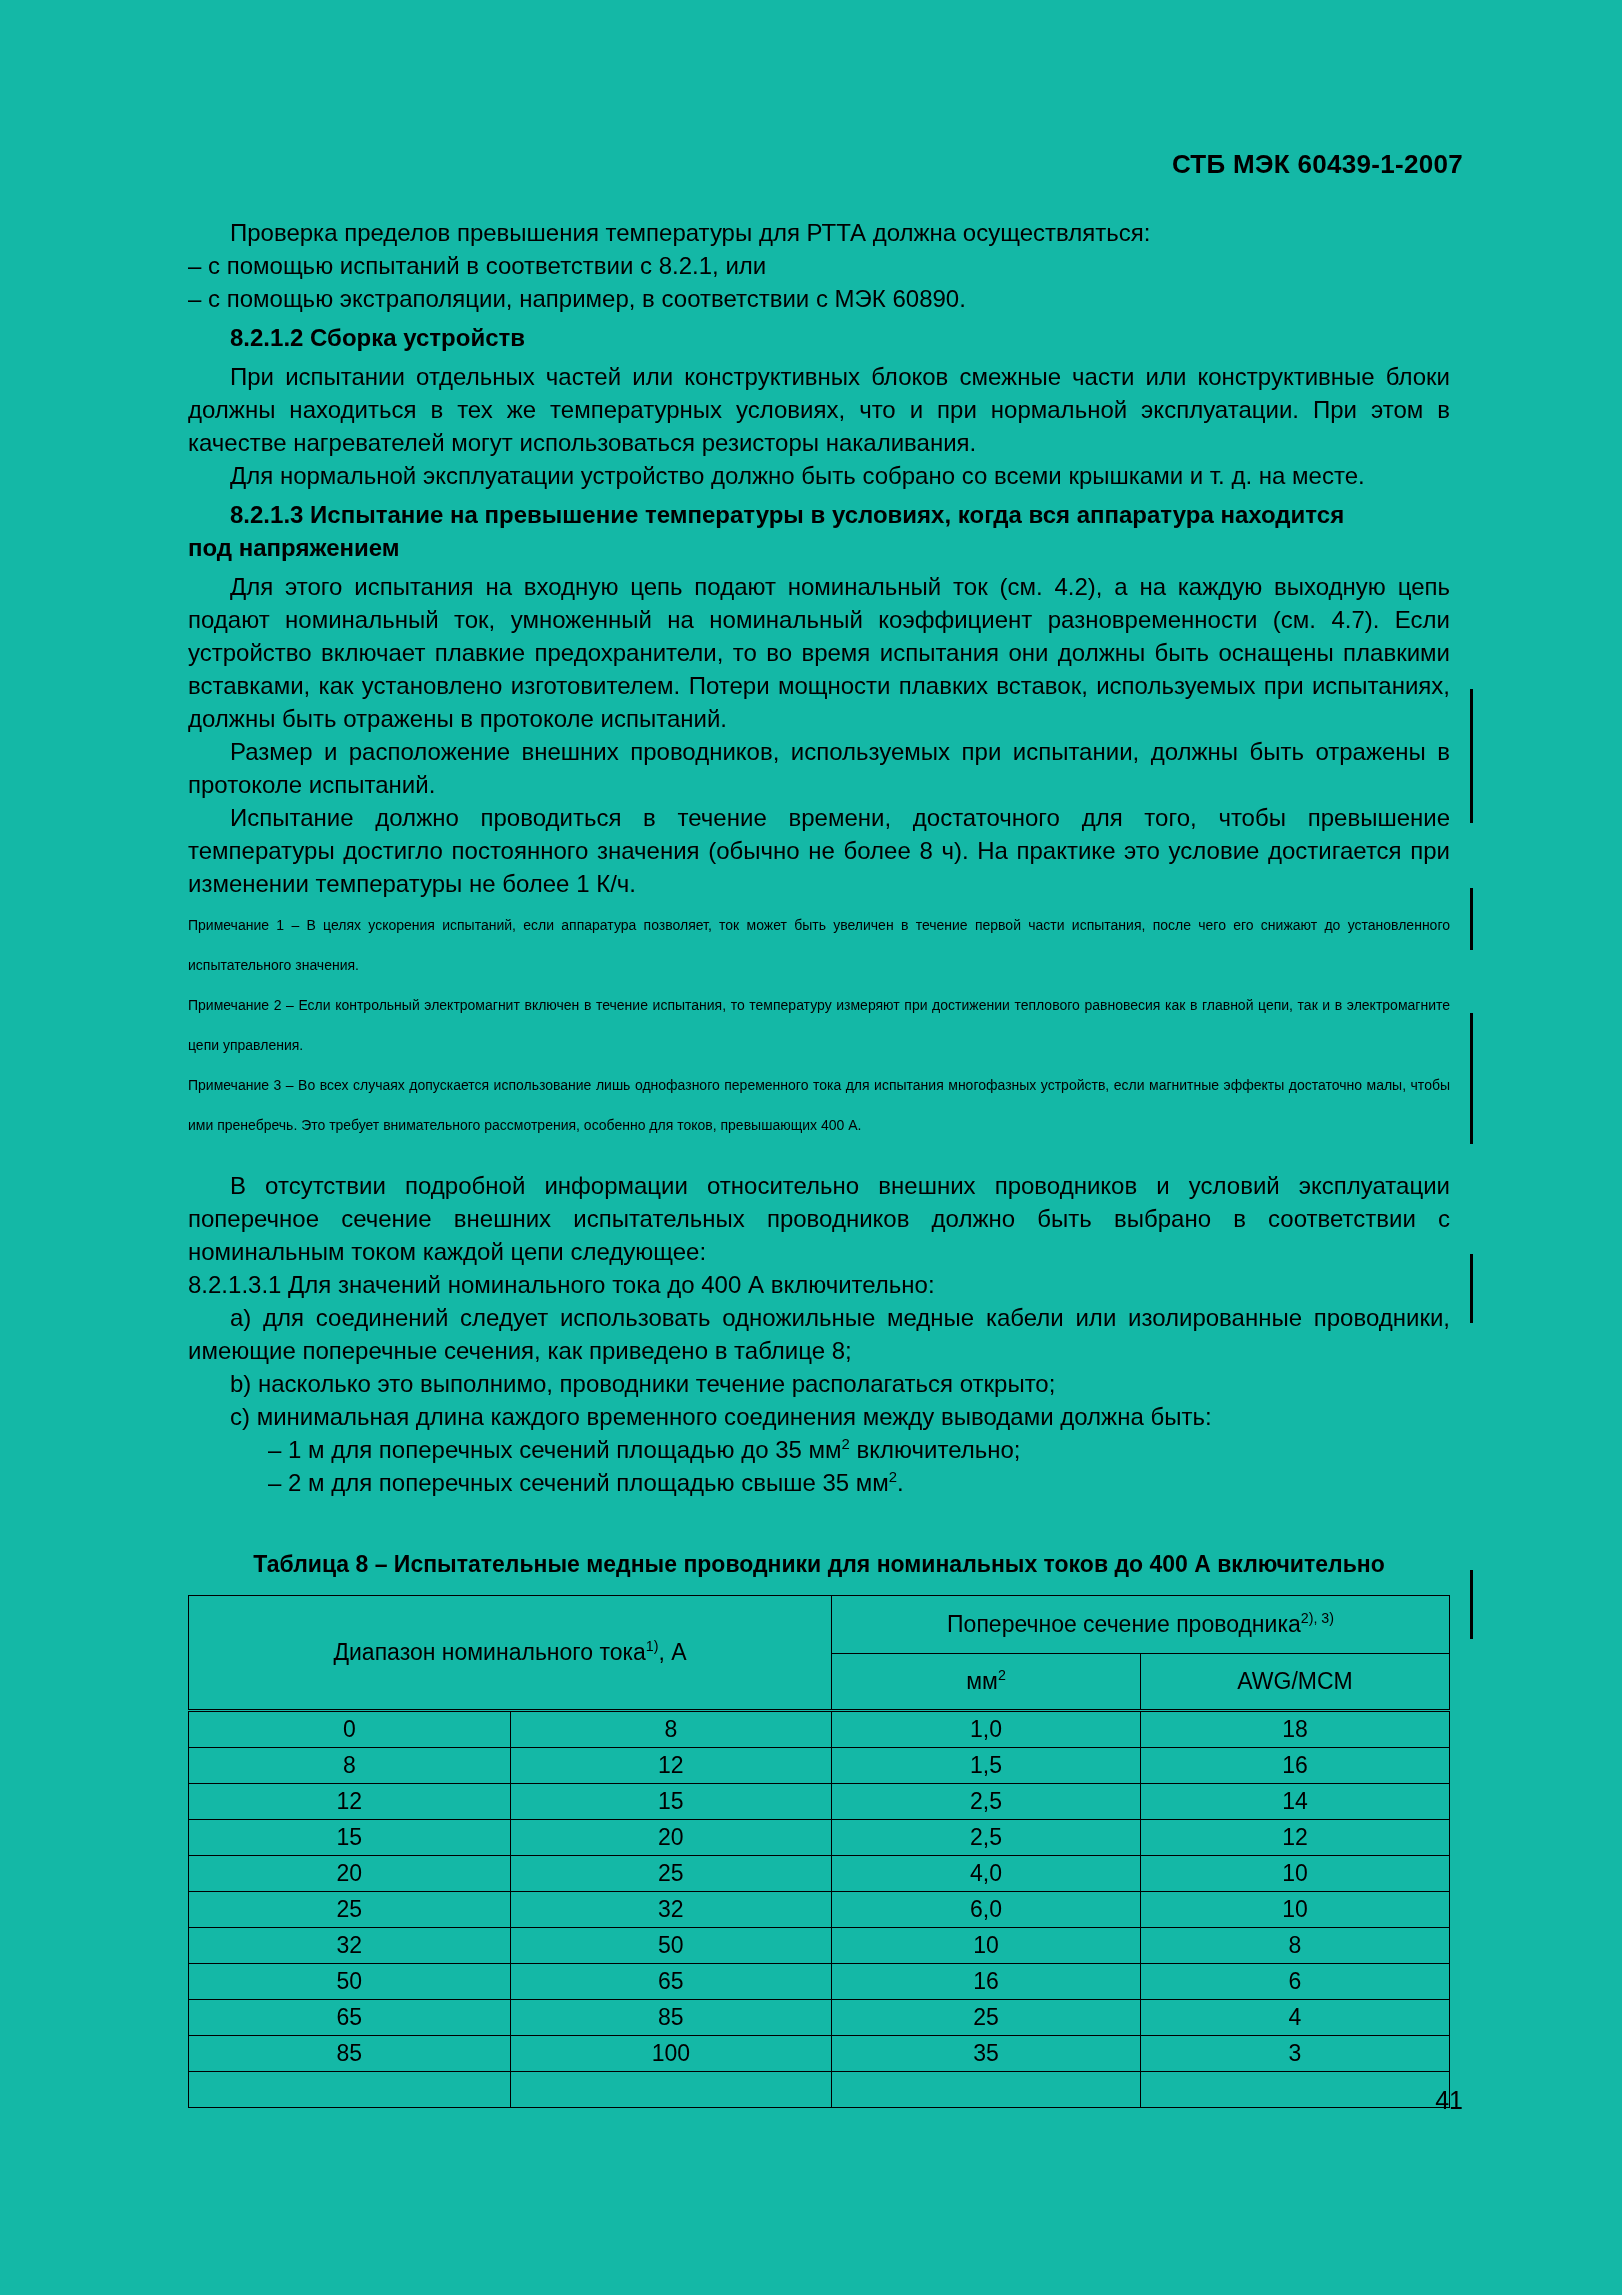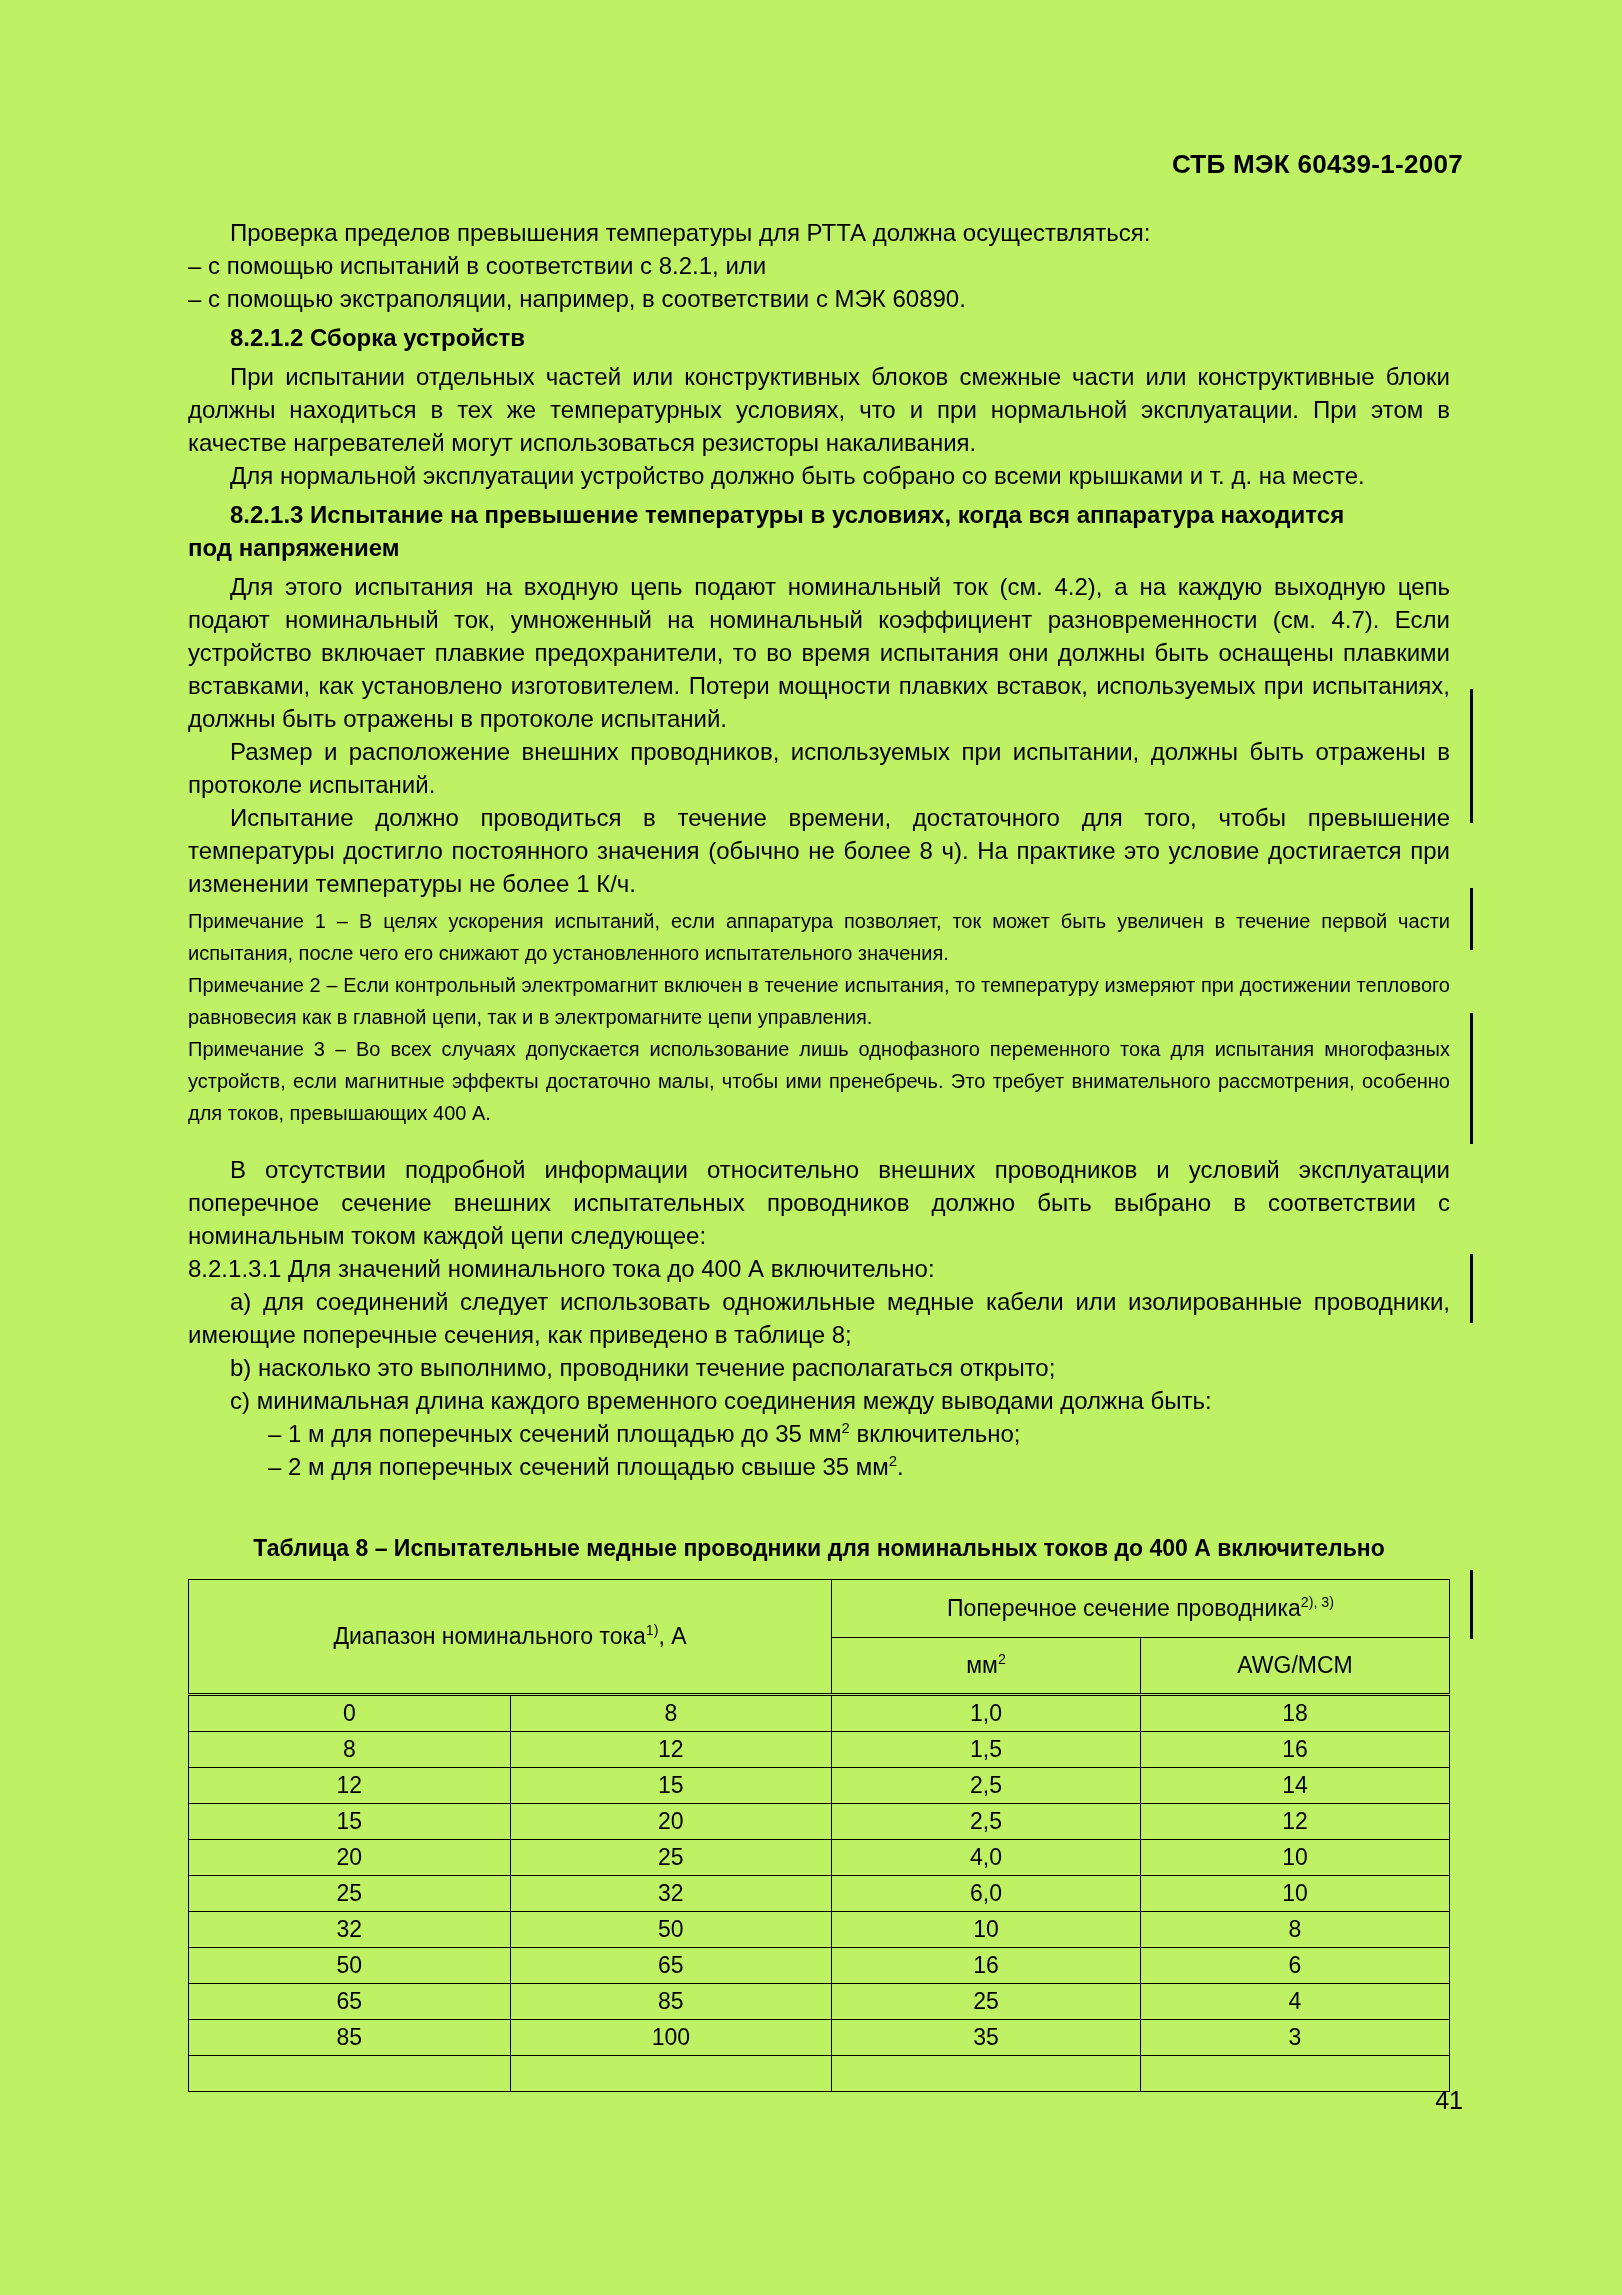--- a/index.html
+++ b/index.html
@@ -4,21 +4,21 @@
 <style>
   html, body {
     margin: 0;
     padding: 0;
     background: #ffffff;
   }
   .page {
     position: relative;
     width: 1622px;
     height: 2295px;
-    background: #bef264;
+    background: #14b8a6;
     font-family: "Liberation Sans", sans-serif;
     color: #000000;
     box-sizing: border-box;
     overflow: hidden;
   }
 
   
   .doc-header {
     position: absolute;
     top: 149px;
@@ -55,22 +55,22 @@
   }
 
   p.head {
     font-weight: bold;
     text-indent: 0;
     text-align: left;
   }
   p.head.ind { text-indent: 42px; }
 
   p.note {
-    font-size: 20px;
-    line-height: 32px;
+    font-size: 14px;
+    line-height: 40px;
     text-indent: 0;
     text-align: justify;
   }
 
   p.sub-dash {
     text-indent: 80px;
     text-align: left;
   }
 
   .gap-s  { height: 5.9px; }

